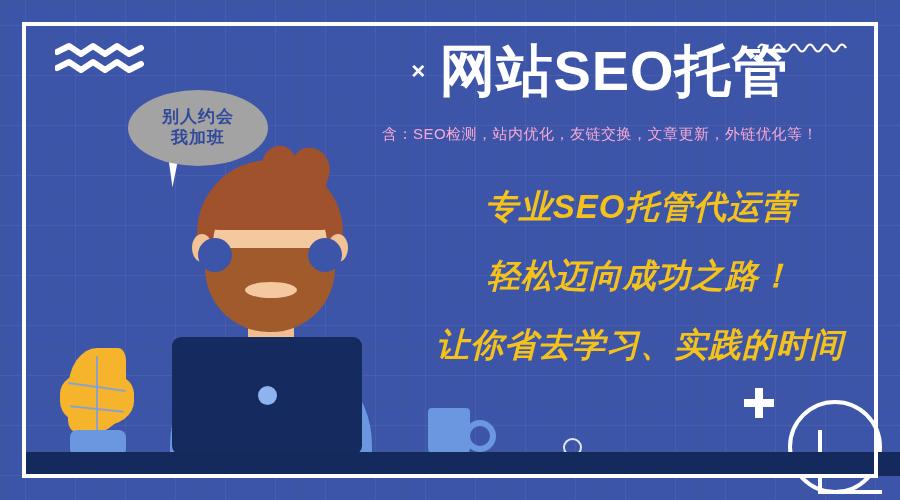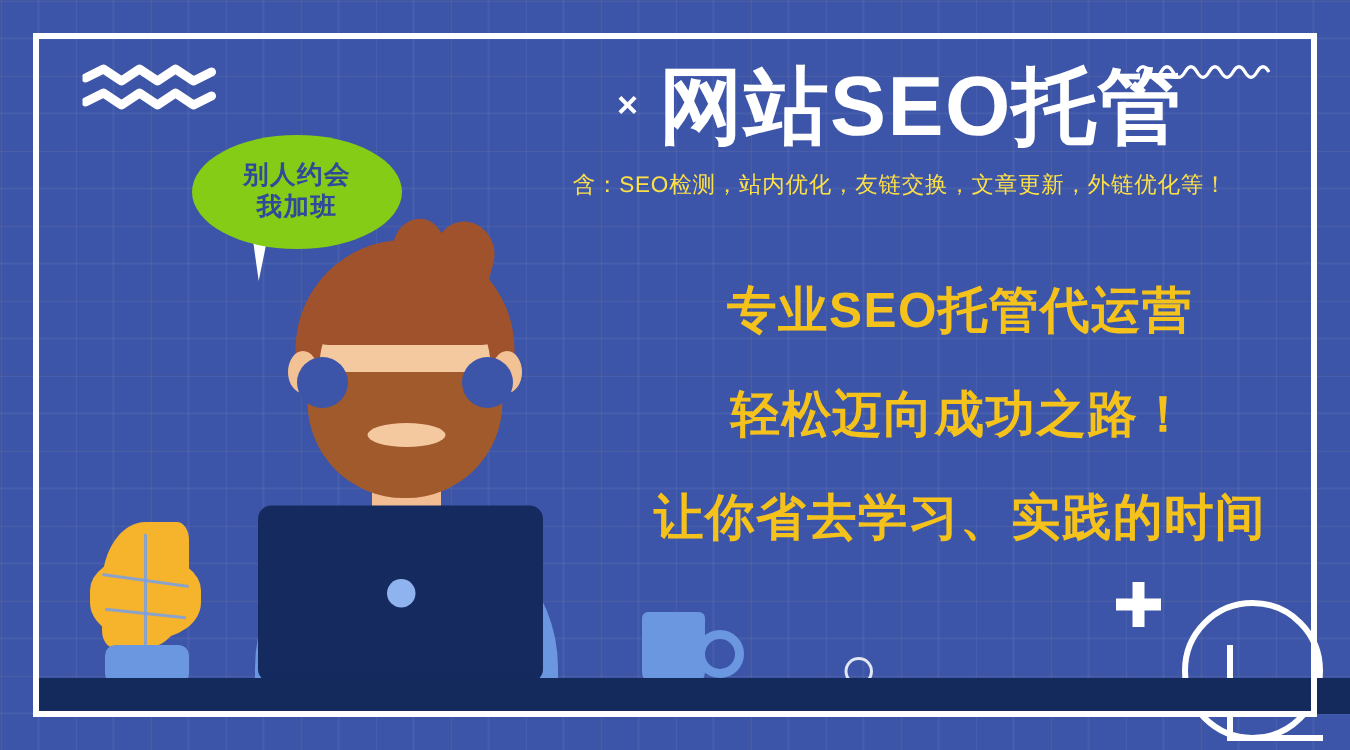--- a/index.html
+++ b/index.html
@@ -57,38 +57,38 @@
   .title-row{
     display:flex;align-items:center;justify-content:center;gap:14px;
     color:#ffffff;
   }
   .x-mark{font-size:24px;font-weight:bold;line-height:1;}
   .main-title{
     font-size:56px;font-weight:bold;letter-spacing:1px;line-height:1.1;
     color:#ffffff;white-space:nowrap;
   }
   .subtitle{
-    margin-top:12px;font-size:15px;color:#fde047;letter-spacing:0.5px;
+    margin-top:23px;font-size:15px;color:#f9a8d4;letter-spacing:0.5px;
     white-space:nowrap;
   }
   
   .pitch{
     position:absolute;left:400px;top:190px;width:480px;text-align:center;
     color:#f5c21b;
   }
   .pitch .line{
     font-size:33px;font-weight:bold;line-height:1.0;margin-bottom:36px;
-    white-space:nowrap;letter-spacing:1px;
+    white-space:nowrap;letter-spacing:1px;font-style:italic;
   }
   .pitch .line:last-child{margin-bottom:0;}
   
   .bubble-wrap{position:absolute;left:128px;top:90px;width:140px;height:100px;}
   .bubble{
     position:absolute;left:0;top:0;width:140px;height:76px;
-    background:#84cc16;border-radius:50% / 50%;
+    background:#a3a3a3;border-radius:50% / 50%;
     display:flex;flex-direction:column;align-items:center;justify-content:center;
   }
   .bubble .bline{
     font-size:17px;font-weight:bold;color:#31499b;line-height:1.22;
     letter-spacing:1px;
   }
   .bubble-tail{
     position:absolute;left:42px;top:62px;width:0;height:0;
     border-left:12px solid #ffffff;
     border-right:10px solid transparent;

